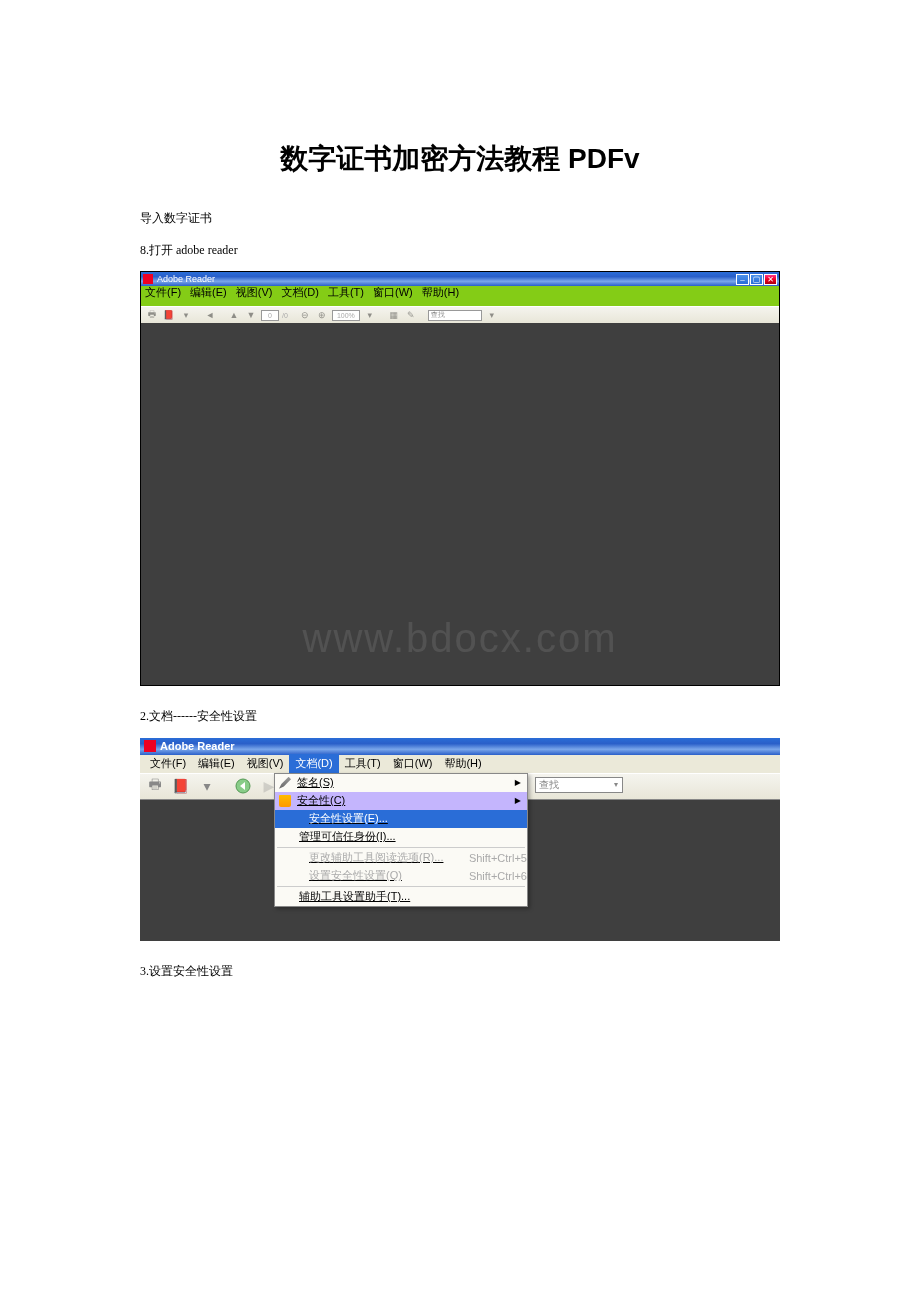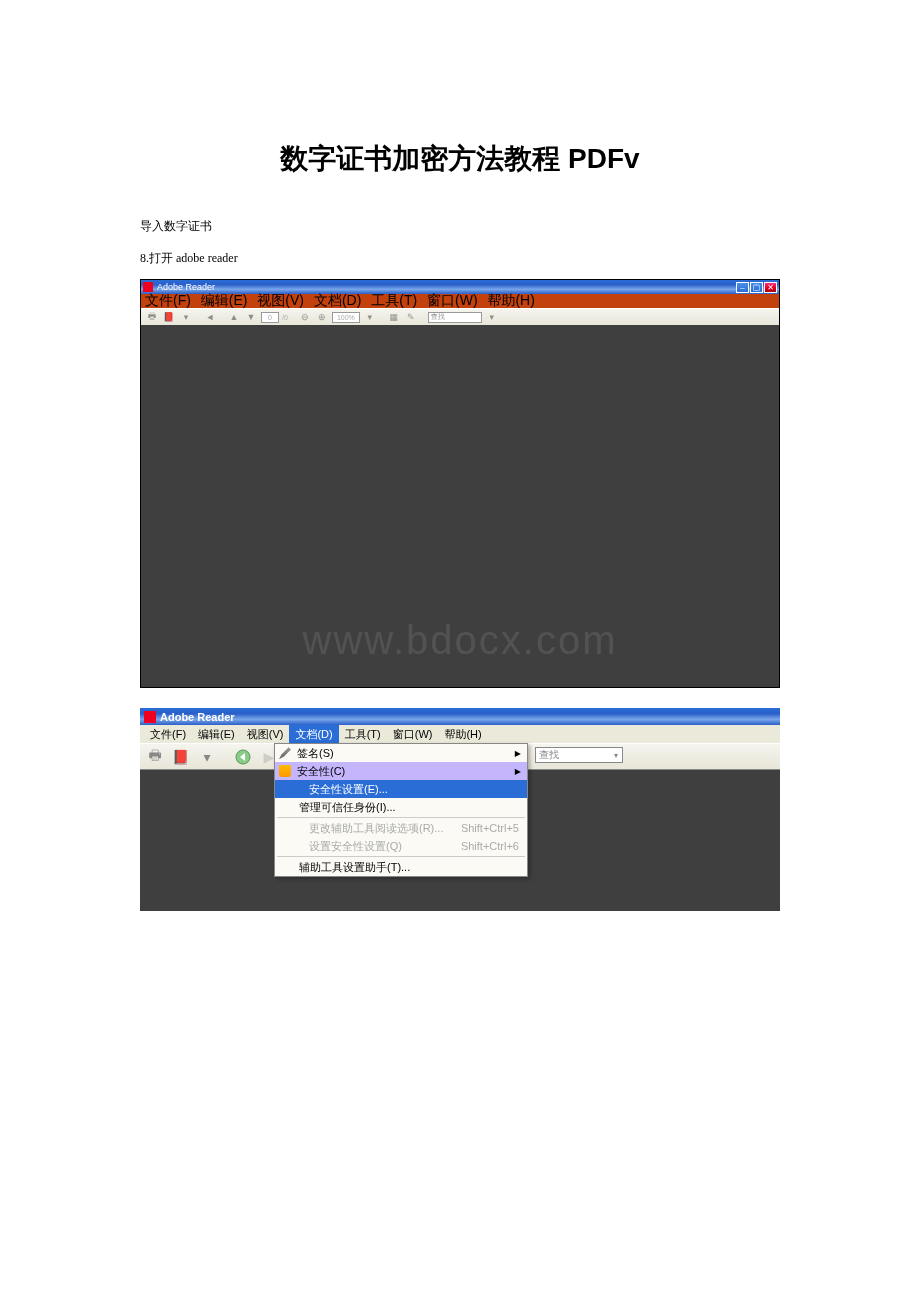--- a/index.html
+++ b/index.html
@@ -1,32 +1,32 @@
 <!DOCTYPE html>
 <html><head>
 <meta charset="utf-8">
 <style>
   * { box-sizing: border-box; margin: 0; padding: 0; }
   body { background: #fff; font-family: "SimSun", serif; width: 920px; margin: 0 auto; }
   .page { padding: 140px 140px 0 140px; }
-  h1 { font-family: "SimHei", "Microsoft YaHei", sans-serif; font-weight: bold; font-size: 28px; text-align: center; margin-bottom: 38px; }
+  h1 { font-family: "SimHei", "Microsoft YaHei", sans-serif; font-weight: bold; font-size: 28px; text-align: center; margin-bottom: 30px; }
   .step { font-size: 12px; line-height: 1.8; margin-bottom: 10px; }
 
   
   .shot1 { width: 640px; border: 1px solid #000; position: relative; font-family: "SimSun", Verdana, sans-serif; margin-bottom: 20px; }
   .titlebar1 { height: 14px; background: linear-gradient(#2a6dd7,#2a5fc9,#7aa6ea,#2a5fc9); display: flex; align-items: center; justify-content: space-between; padding: 0 2px; }
   .titlebar1 .left { display: flex; align-items: center; gap: 4px; }
   .titlebar1 .left .icon-pdf { width: 10px; height: 10px; background: #e02; display: inline-block; }
   .titlebar1 .left .title { font-size: 9px; color: #fff; font-family: "SimSun", Verdana, sans-serif; }
   .wctrl { display: flex; gap: 1px; }
   .wbtn { width: 13px; height: 11px; font-size: 8px; display: flex; align-items: center; justify-content: center; border: 1px solid #fff; }
   .wbtn.min { background: linear-gradient(#4a8fe9,#2a6dd7); color: #fff; }
   .wbtn.max { background: linear-gradient(#4a8fe9,#2a6dd7); color: #fff; }
   .wbtn.close { background: linear-gradient(#f38,#e02,#a01); color: #fff; }
-  .menubar1 { height: 14px; background: #c2410c; font-size: 14px; padding-left: 4px; line-height: 13px; color: #000; }
+  .menubar1 { height: 20px; background: #84cc16; font-size: 11px; padding-left: 4px; line-height: 13px; color: #000; }
   .menubar1 span { margin-right: 6px; }
   .toolbar1 { height: 17px; background: linear-gradient(#f5f4ee,#e8e6d8); border-top: 1px solid #fff; display: flex; align-items: center; padding-left: 4px; gap: 3px; position: relative; }
   .tbtn { width: 14px; height: 14px; display: inline-flex; align-items: center; justify-content: center; font-size: 9px; }
   .tbtn.disabled { opacity: 0.4; }
   .tbtn.pdf { color: #e02; }
   .tsep { width: 4px; height: 14px; }
   .pagefield { width: 18px; height: 11px; border: 1px solid #999; background: #fff; font-size: 7px; display: inline-flex; align-items: center; justify-content: center; color: #aaa; }
   .zoomfield { width: 28px; height: 11px; border: 1px solid #999; background: #fff; font-size: 7px; display: inline-flex; align-items: center; justify-content: center; color: #aaa; }
   .searchfield1 { width: 54px; height: 11px; border: 1px solid #999; background: #fff; font-size: 7px; display: inline-flex; align-items: center; padding-left: 2px; color: #888; }
   .content1 { height: 362px; background: #3f3f3f; position: relative; }
@@ -38,32 +38,32 @@
   .titlebar2 .icon-pdf { width: 12px; height: 12px; background: #e02; display: inline-block; margin-right: 4px; }
   .titlebar2 .title { font-size: 11px; color: #fff; font-weight: bold; font-family: "SimSun", Verdana, sans-serif; }
   .menubar2 { height: 18px; background: #ebe9d9; display: flex; align-items: center; padding-left: 4px; font-size: 11px; }
   .menubar2 .mi { padding: 2px 6px; }
   .menubar2 .mi.active { background: #2a6dd7; color: #fff; }
   .toolbar2 { height: 26px; background: linear-gradient(#f5f4ee,#e8e6d8); border-top: 1px solid #fff; display: flex; align-items: center; padding-left: 4px; gap: 4px; }
   .toolbar2 .tbtn2 { width: 22px; height: 22px; display: inline-flex; align-items: center; justify-content: center; font-size: 14px; color: #888; }
   .toolbar2 .tbtn2.pdf { color: #e02; }
   .toolbar2 .tbtn2.back { color: #6a6; }
   .content2 { height: 142px; background: #3f3f3f; border-top: 1px solid #888; }
-  .menupanel { position: absolute; left: 134px; top: 35px; width: 254px; background: #fbfaf5; border: 1px solid #888; box-shadow: 2px 2px 4px rgba(0,0,0,0.3); font-size: 11px; z-index: 5; }
+  .menupanel { position: absolute; left: 134px; top: 35px; width: 254px; background: #fbfaf5; border: 1px solid #888; box-shadow: 2px 2px 4px rgba(0,0,0,0.3); font-size: 11px; z-index: 5; text-decoration: underline; }
   .menupanel .mrow { height: 18px; display: flex; align-items: center; padding-left: 22px; position: relative; }
   .menupanel .mrow.has-icon::before { content: ""; position: absolute; left: 4px; top: 3px; width: 12px; height: 12px; }
   .menupanel .mrow.sign::before { background: linear-gradient(#999,#666); clip-path: polygon(0 100%,20% 60%,80% 0,100% 20%,40% 80%,0 100%); }
   .menupanel .mrow.lock::before { background: linear-gradient(#fb0,#f90); border-radius: 1px 1px 2px 2px; }
   .menupanel .mrow.subhead { background: #c4b5fd; }
   .menupanel .mrow.hover { background: #2a6dd7; color: #fff; padding-left: 34px; text-align: right; }
   .menupanel .mrow.indent { padding-left: 24px; }
   .menupanel .mrow.disabled { color: #aaa; padding-left: 34px; }
   .menupanel .sep { height: 1px; background: #ccc; margin: 1px 2px; }
   .menupanel .arrow { position: absolute; right: 6px; font-size: 8px; }
-  .menupanel .short { position: absolute; right: 8px; color: #aaa; }
+  .menupanel .short { position: absolute; right: 0; color: #aaa; }
   .searchbox2 { position: absolute; left: 395px; top: 39px; width: 88px; height: 16px; background: #fff; border: 1px solid #888; font-size: 10px; display: flex; align-items: center; padding-left: 3px; color: #888; z-index: 4; }
 </style>
 </head>
 <body>
 
 <div class="page">
   <h1>数字证书加密方法教程 PDFv</h1>
   <p class="step">导入数字证书</p>
   <p class="step">8.打开 adobe reader</p>
 
@@ -109,20 +109,21 @@
       <span class="tbtn disabled">✎</span>
       <span class="tsep"></span>
       <span class="searchfield1">查找</span>
       <span class="tbtn disabled">▾</span>
     </div>
     <div class="content1">
       <div class="watermark1">www.bdocx.com</div>
     </div>
   </div>
 
+  <p class="step">2.文档------安全性设置</p>
 
   <div class="shot2">
     <div class="titlebar2">
       <span class="icon-pdf"></span>
       <span class="title">Adobe Reader</span>
     </div>
     <div class="menubar2">
       <span class="mi">文件(F)</span>
       <span class="mi">编辑(E)</span>
       <span class="mi">视图(V)</span>
@@ -175,13 +176,14 @@
           <span>设置安全性设置(Q)</span>
           <span class="short">Shift+Ctrl+6</span>
         </div>
       <div class="sep"></div>
       <div class="mrow indent">
           <span>辅助工具设置助手(T)...</span>
         </div>
     </div>
   </div>
 
+  <p class="step">3.设置安全性设置</p>
 </div>
 
 </body></html>

